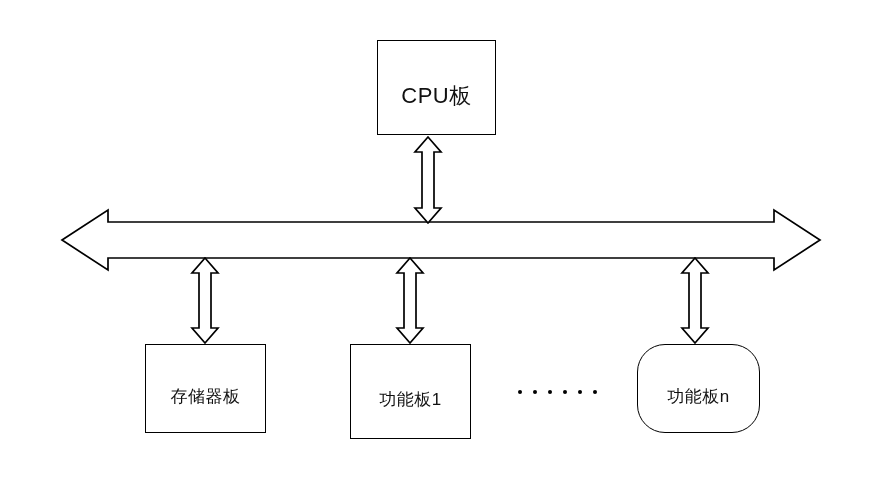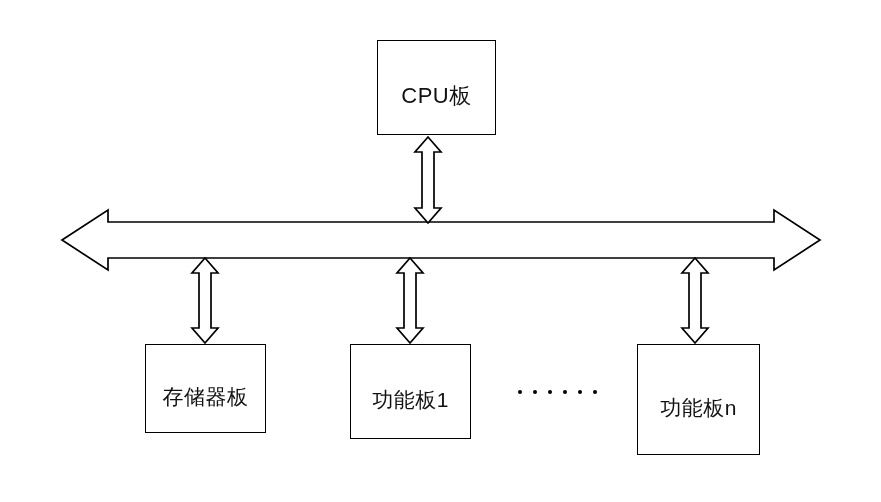--- a/index.html
+++ b/index.html
@@ -26,21 +26,21 @@
   }
   .node-label {
     font-size: 22px;
     color: #111111;
     letter-spacing: 0.5px;
     line-height: 1;
     white-space: nowrap;
     margin-top: 16px;
   }
   .node-label.small {
-    font-size: 21px;
+    font-size: 17px;
   }
   .svg-layer {
     position: absolute;
     left: 0;
     top: 0;
     width: 881px;
     height: 502px;
     pointer-events: none;
   }
   .svg-layer .stroke-shape {
@@ -85,21 +85,21 @@
   </div>
 
   <div class="node-box" style="left:145px; top:344px; width:121px; height:89px;">
     <span class="node-label small">存储器板</span>
   </div>
 
   <div class="node-box" style="left:350px; top:344px; width:121px; height:95px;">
     <span class="node-label small">功能板1</span>
   </div>
 
-  <div class="node-box" style="left:637px; top:344px; width:123px; height:111px;">
+  <div class="node-box" style="left:637px; top:344px; width:123px; height:89px;border-radius:28px;">
     <span class="node-label small">功能板n</span>
   </div>
 
   <div class="ellipsis" style="left:518px; top:390px;">
     <span class="dot"></span>
     <span class="dot"></span>
     <span class="dot"></span>
     <span class="dot"></span>
     <span class="dot"></span>
     <span class="dot"></span>

